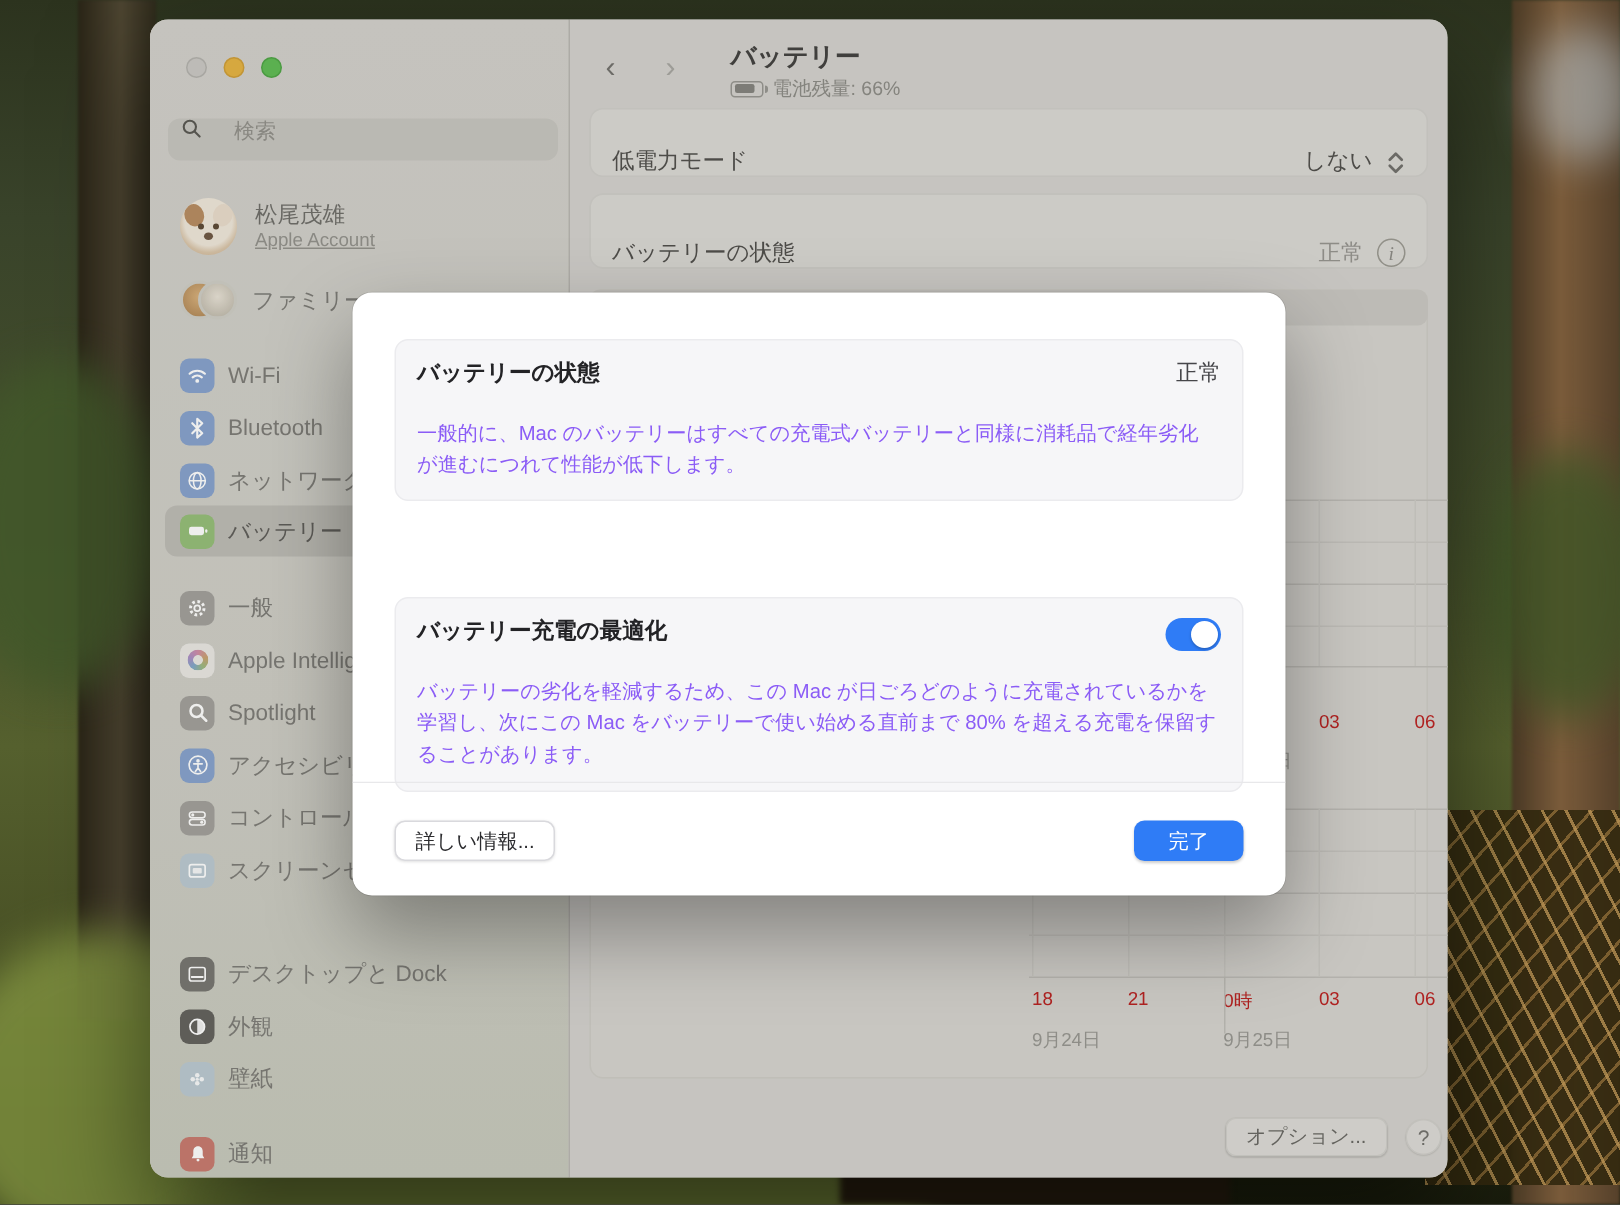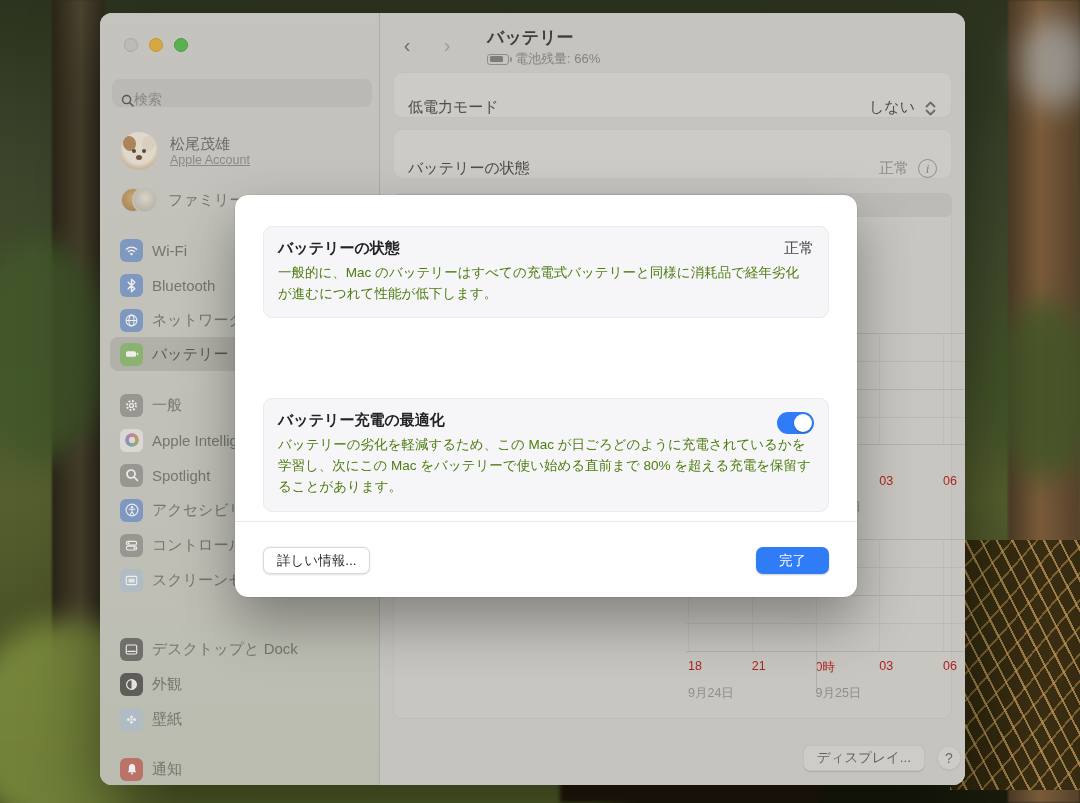--- a/index.html
+++ b/index.html
@@ -20,21 +20,21 @@
     background:linear-gradient(180deg,#d2d0cb 0%,#cdccc5 60%,#c6c8bb 100%);
     border-right:1px solid #b7b5b0;}
   #main{position:absolute;left:280px;top:0;right:0;height:100%;background:#d3d1cd;}
 
   .tl{position:absolute;top:25px;width:14px;height:14px;border-radius:50%;}
   .tl.close{left:24px;background:#c9c7c3;border:1px solid #b2b0ac;}
   .tl.min{left:49px;background:#e5b13e;border:1px solid #cf9c33;}
   .tl.zoom{left:74px;background:#5cba51;border:1px solid #4aa341;}
 
   #search{position:absolute;left:12px;top:66px;width:260px;height:28px;border-radius:8px;
-    background:#c6c4bf;display:flex;align-items:flex-end;padding:0 9px;gap:0;}
+    background:#c6c4bf;display:flex;align-items:flex-start;padding:0 9px;gap:22px;}
   #search svg{flex:0 0 auto;}
   #search input{border:none;background:transparent;outline:none;font-size:14px;color:#55544f;width:100%;padding:0;}
   #search input::placeholder{color:#8f8e88;}
 
   #account{position:absolute;left:12px;top:112px;width:260px;height:52px;display:flex;align-items:center;gap:12px;padding:0 8px;border-radius:10px;}
   .avatar{width:38px;height:38px;border-radius:50%;background:radial-gradient(circle at 50% 42%,#efe7da 0 54%,#d9c4a8 70%,#c4a37e 100%);position:relative;flex:0 0 auto;overflow:hidden;}
   .avatar .ear{position:absolute;width:13px;height:15px;border-radius:50%;background:#b68a5e;top:4px;}
   .avatar .ear.l{left:3px;transform:rotate(-18deg);}
   .avatar .ear.r{right:3px;transform:rotate(18deg);background:#e9dccb;}
   .avatar .eye{position:absolute;width:4px;height:4px;border-radius:50%;background:#5a4632;top:17px;}
@@ -88,21 +88,21 @@
 
   #dim{position:absolute;inset:0;background:rgba(86,84,76,.10);pointer-events:none;}
 
   
   #sheet{position:absolute;left:235px;top:195px;width:622px;height:402px;background:#ffffff;border-radius:13px;
     box-shadow:0 25px 55px rgba(0,0,0,.35),0 0 0 .5px rgba(0,0,0,.12);}
   .card{position:absolute;left:28px;right:28px;border-radius:9px;background:#f6f6f8;border:1px solid #ebebee;}
   .drow{position:relative;padding:12px 14px 13px 14px;}
   .drow + .drow{border-top:1px solid #e9e9ec;}
   .dtitle{font-size:15px;font-weight:bold;color:#232326;}
-  .ddesc{font-size:13.5px;line-height:1.57;color:#4d7c0f;margin-top:4px;max-width:534px;}
+  .ddesc{font-size:13.5px;line-height:1.57;color:#8b5cf6;margin-top:20px;max-width:534px;}
   .dval{position:absolute;right:14px;top:12px;font-size:15px;color:#46464a;}
   .toggle{position:absolute;right:14px;top:13px;width:37px;height:22px;border-radius:11px;background:#2f7cf6;}
   .toggle .knob{position:absolute;right:2px;top:2px;width:18px;height:18px;border-radius:50%;background:#fff;box-shadow:0 1px 2px rgba(0,0,0,.25);}
   #sheet-footer{position:absolute;left:0;right:0;bottom:0;height:76px;border-top:1px solid #e8e8ea;border-radius:0 0 13px 13px;}
   .btn{position:absolute;bottom:23px;height:27px;display:flex;align-items:center;border-radius:7px;font-size:13.5px;}
   #more-info{left:28px;padding:0 13px;background:#fff;border:1px solid #d9d9dd;box-shadow:0 .5px 2px rgba(0,0,0,.12);color:#2c2c2f;}
   #done{right:28px;padding:0 23px;background:#2f7cf6;color:#fff;box-shadow:0 1px 2px rgba(0,0,0,.2);}
 </style>
 </head>
 <body>
@@ -363,21 +363,21 @@
           <div class="tick-x" style="left: 435.5px; top: 646px;">0時</div>
           <div class="gv" style="left: 499.25px; top: 526px; height: 112px;"></div>
           <div class="tick-x" style="left: 499.25px; top: 646px;">03</div>
           <div class="gv" style="left: 563px; top: 526px; height: 112px;"></div>
           <div class="tick-x" style="left: 563px; top: 646px;">06</div>
           <div class="gv" style="left: 435.5px; top: 638px; height: 38px; background: rgb(189, 187, 182);"></div>
           <div class="date-lbl" style="left: 308px; top: 672px;">9月24日</div>
           <div class="date-lbl" style="left: 435.5px; top: 672px;">9月25日</div>
         </div>
 
-      <div id="options-btn">ディスプレイ...</div>
+      <div id="options-btn">オプション...</div>
       <div id="help-btn">?</div>
     </div>
 
     <div id="dim"></div>
   </div>
 
   <div id="sheet">
     <div class="card" style="top:31px;">
       <div class="drow">
         <div class="dtitle">バッテリーの状態</div>

